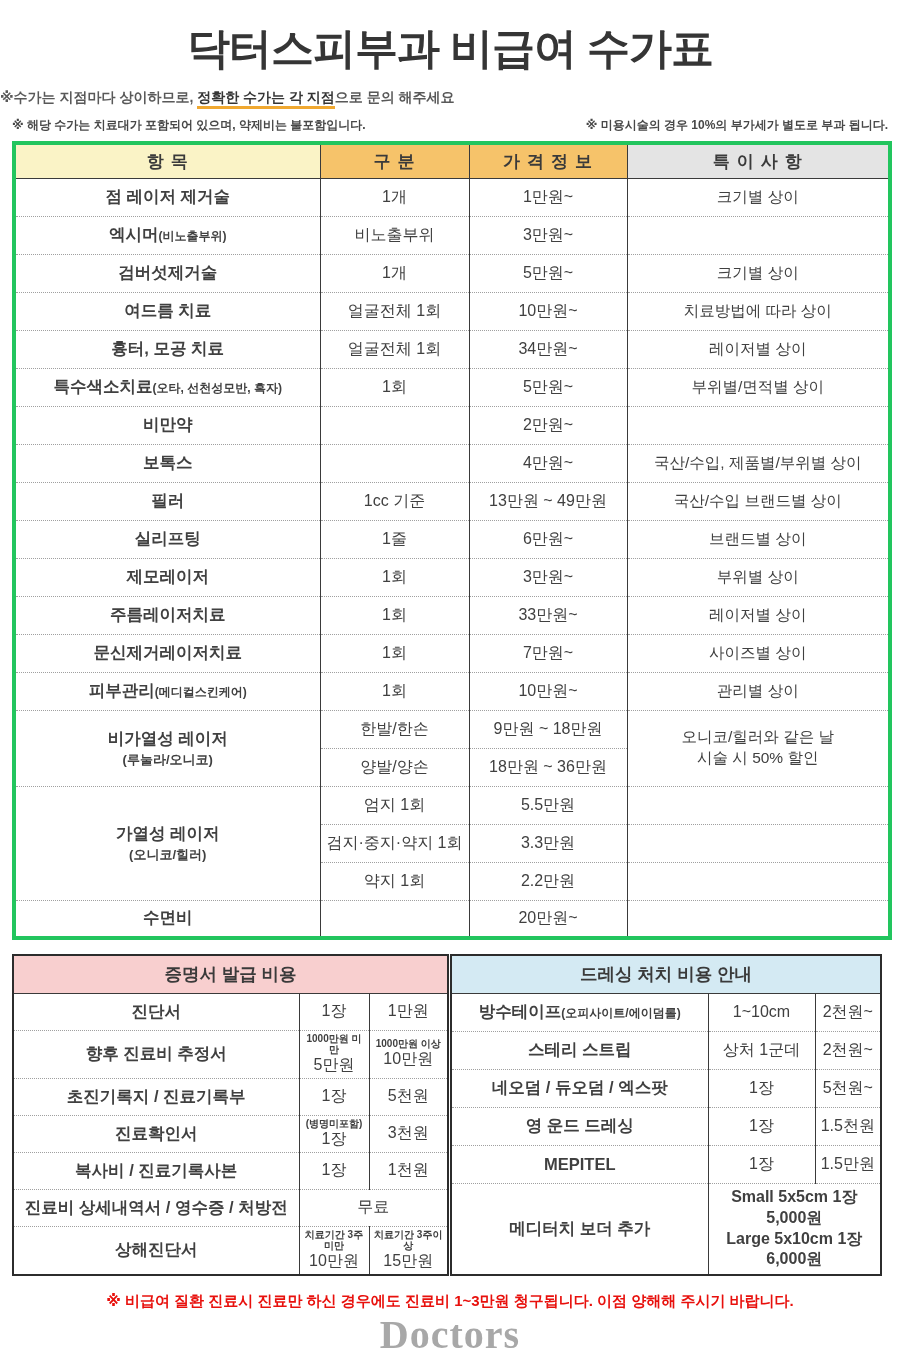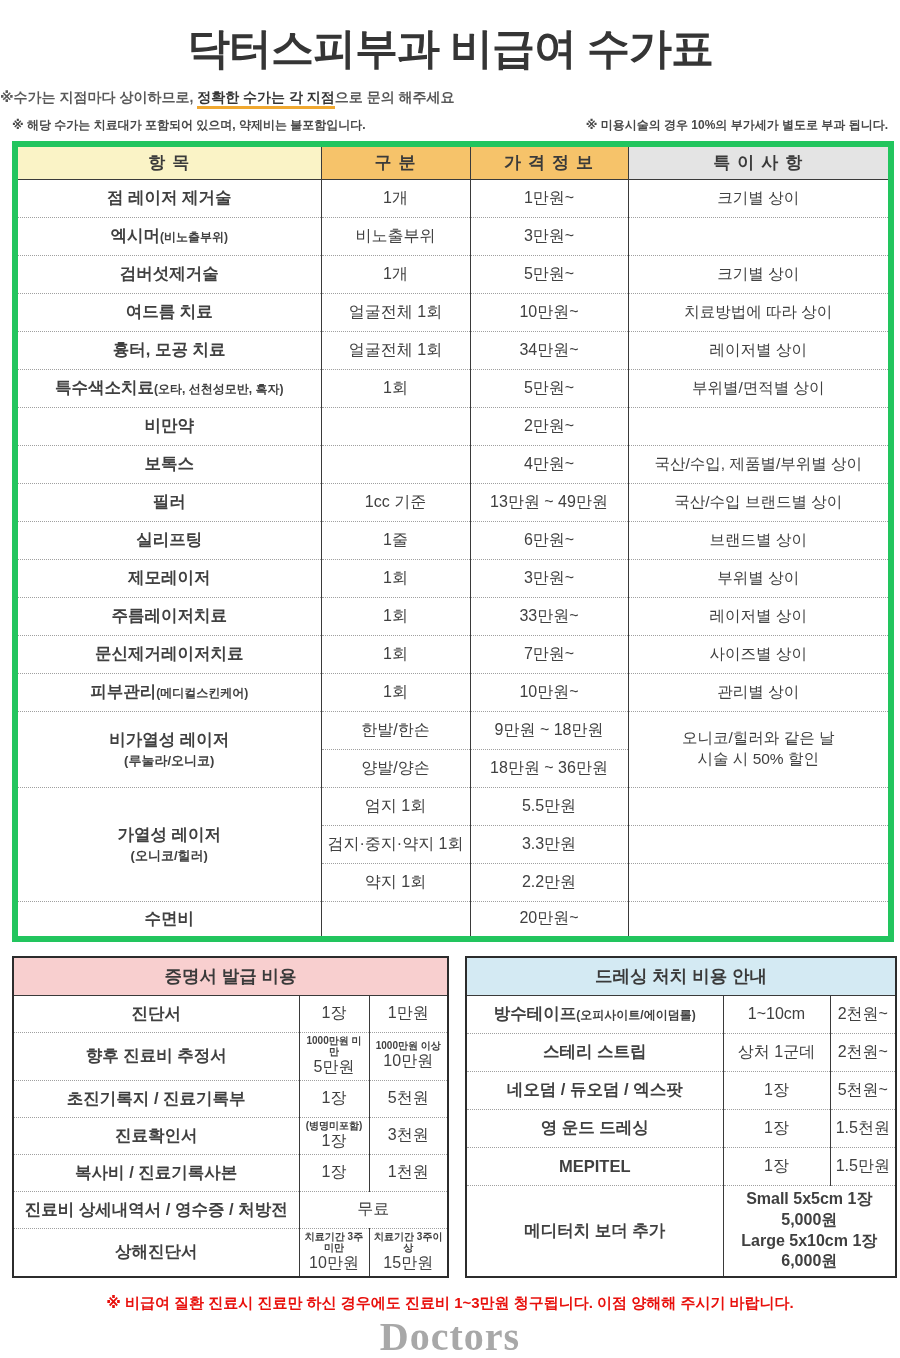--- a/index.html
+++ b/index.html
@@ -16,38 +16,38 @@
   body{
     width:900px;height:1358px;background:#ffffff;
     font-family:"Liberation Sans","DejaVu Sans",sans-serif;
     color:#3e3e3e;overflow:hidden;
   }
   .title{margin:20px 0 8px;text-align:center;font-size:43px;font-weight:800;color:#353535;letter-spacing:-1px;}
   .subtitle{margin:11px 0 0;font-size:14px;font-weight:600;color:#595959;}
   .subtitle .em{font-weight:800;color:#353535;border-bottom:3px solid var(--subtitle-underline);padding-bottom:1px;}
   .notes{display:flex;justify-content:space-between;margin:10px 12px 7px;font-size:12px;font-weight:600;color:#484848;text-align:right;}
   table{border-collapse:collapse;table-layout:fixed;}
-  table.main{width:876px;margin:0 12px;border:6px solid #22c55e;}
+  table.main{width:876px;margin:0 12px;border:4px solid #22c55e;}
   table.main th{
     height:35px;font-size:17px;font-weight:800;color:#3a3a3a;
     border:1px solid #3a3a3a;letter-spacing:7px;padding-left:7px;text-align:center;vertical-align:middle;
   }
   .th-yellow{background:var(--header-yellow);}
   .th-orange{background:var(--header-orange);}
   .th-gray{background:var(--header-gray);}
   table.main td{
     height:38px;text-align:center;vertical-align:middle;
     border-left:1px solid #3a3a3a;border-top:1px dotted #a0a0a0;
     font-size:16px;color:#404040;padding:2px 4px;
   }
   table.main td.item{font-weight:700;font-size:16.5px;}
   .item-sub{font-size:12px;font-weight:700;}
   .item-subline{display:block;font-size:13px;font-weight:600;margin-top:1px;}
   table.main td.note{font-size:15.5px;line-height:1.35;}
-  .bottom{display:flex;gap:16px;margin:14px 12px 0;align-items:stretch;}
+  .bottom{display:flex;gap:1px;margin:14px 12px 0;align-items:stretch;}
   table.sub{border:2px solid #2c2c2c;}
   table.cert{width:435px;}
   table.dress{width:430px;}
   table.sub th{
     height:38px;font-size:17.5px;font-weight:800;color:#3a3a3a;
     border:1px solid #3a3a3a;text-align:center;vertical-align:middle;
   }
   .cert-head{background:var(--cert-pink);}
   .dress-head{background:var(--dressing-blue);}
   table.sub td{

